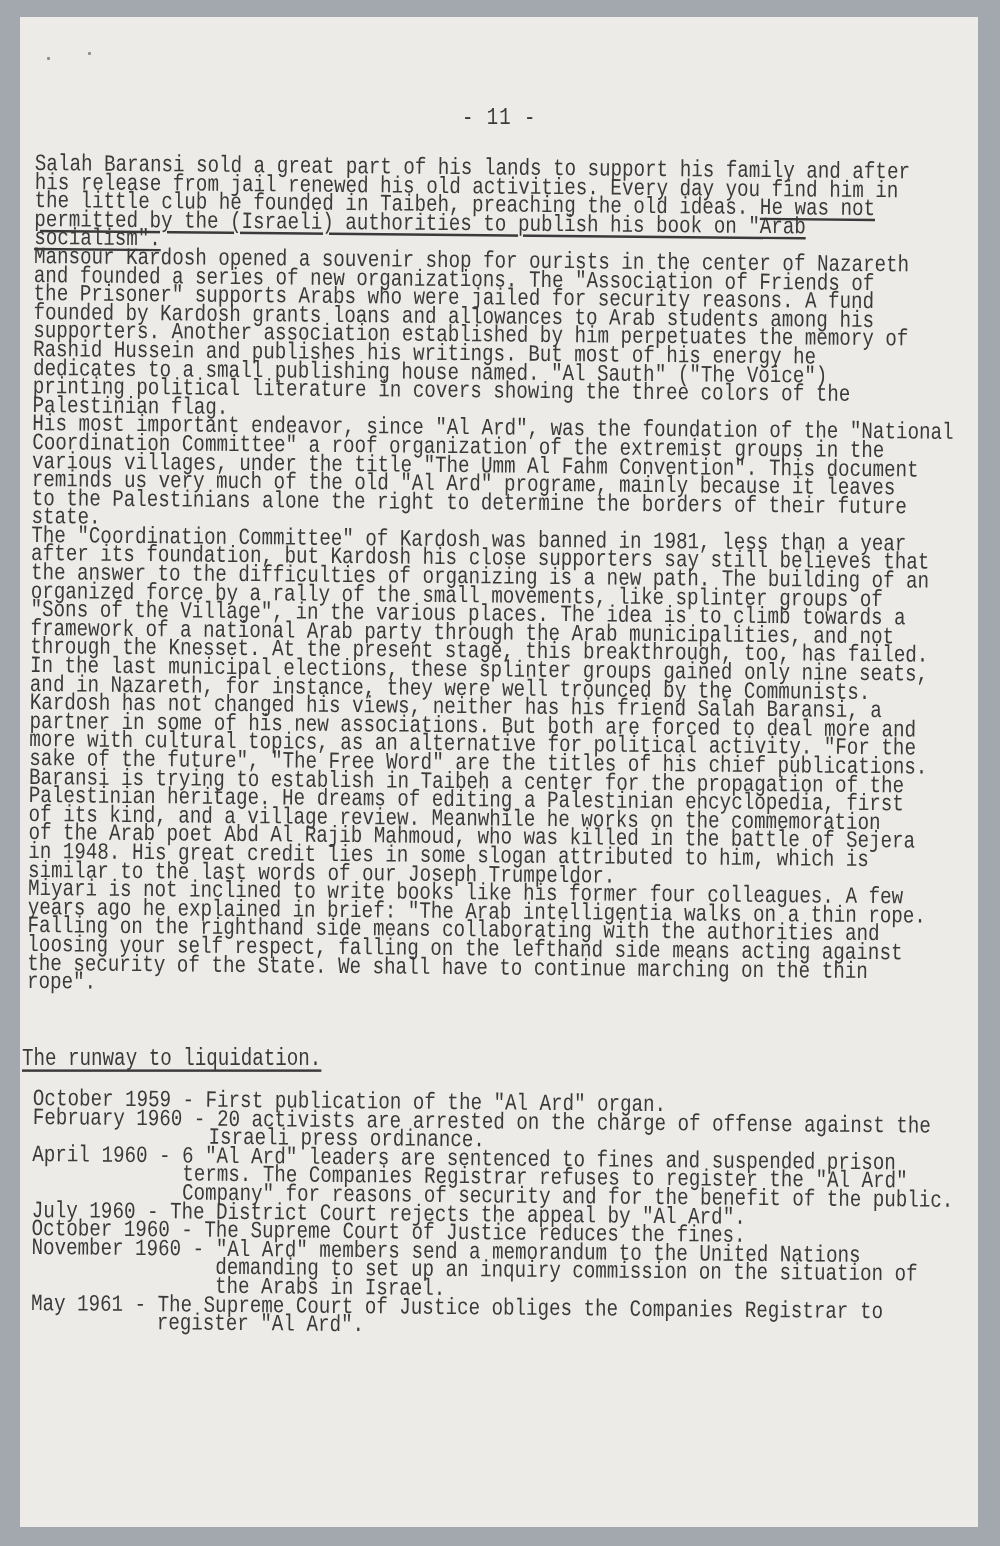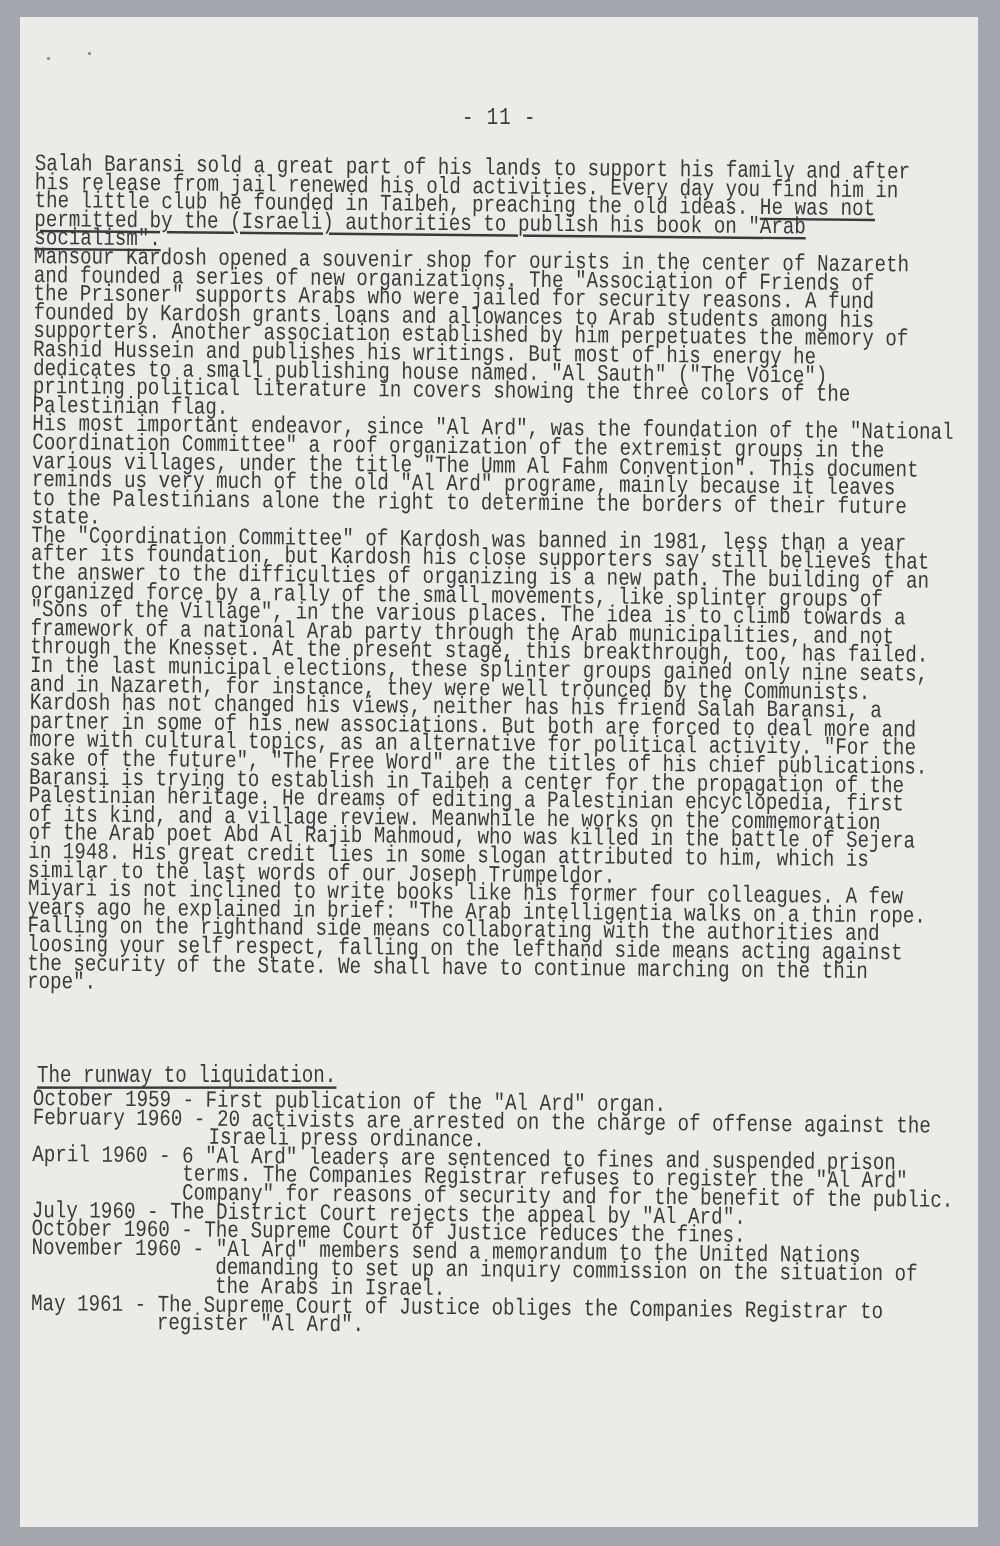--- a/index.html
+++ b/index.html
@@ -29,21 +29,21 @@
   .line {
     font-family: "Liberation Mono", monospace;
     font-size: 19.2px;
     line-height: 18.6px;
     height: 18.6px;
     white-space: pre;
     color: #3a3a3a;
     transform: scaleY(1.22); transform-origin: left center;
   }
   .u { text-decoration: underline; text-decoration-thickness: 2px; text-underline-offset: 3px; }
-  .heading-wrap { position: absolute; left: 37px; top: 1045px; margin-top: 17px; }
+  .heading-wrap { position: absolute; left: 22px; top: 1045px; }
   .heading {
     font-family: "Liberation Mono", monospace; font-size: 19.2px;
     color: #3a3a3a; white-space: pre;
     text-decoration: underline; text-decoration-thickness: 2px; text-underline-offset: 4px;
     transform: scaleY(1.22); transform-origin: left top;
   }
   .chron {
     position: absolute; left: 33px; top: 1090px;
     width: 960px;
     transform: rotate(0.55deg); transform-origin: left top;

